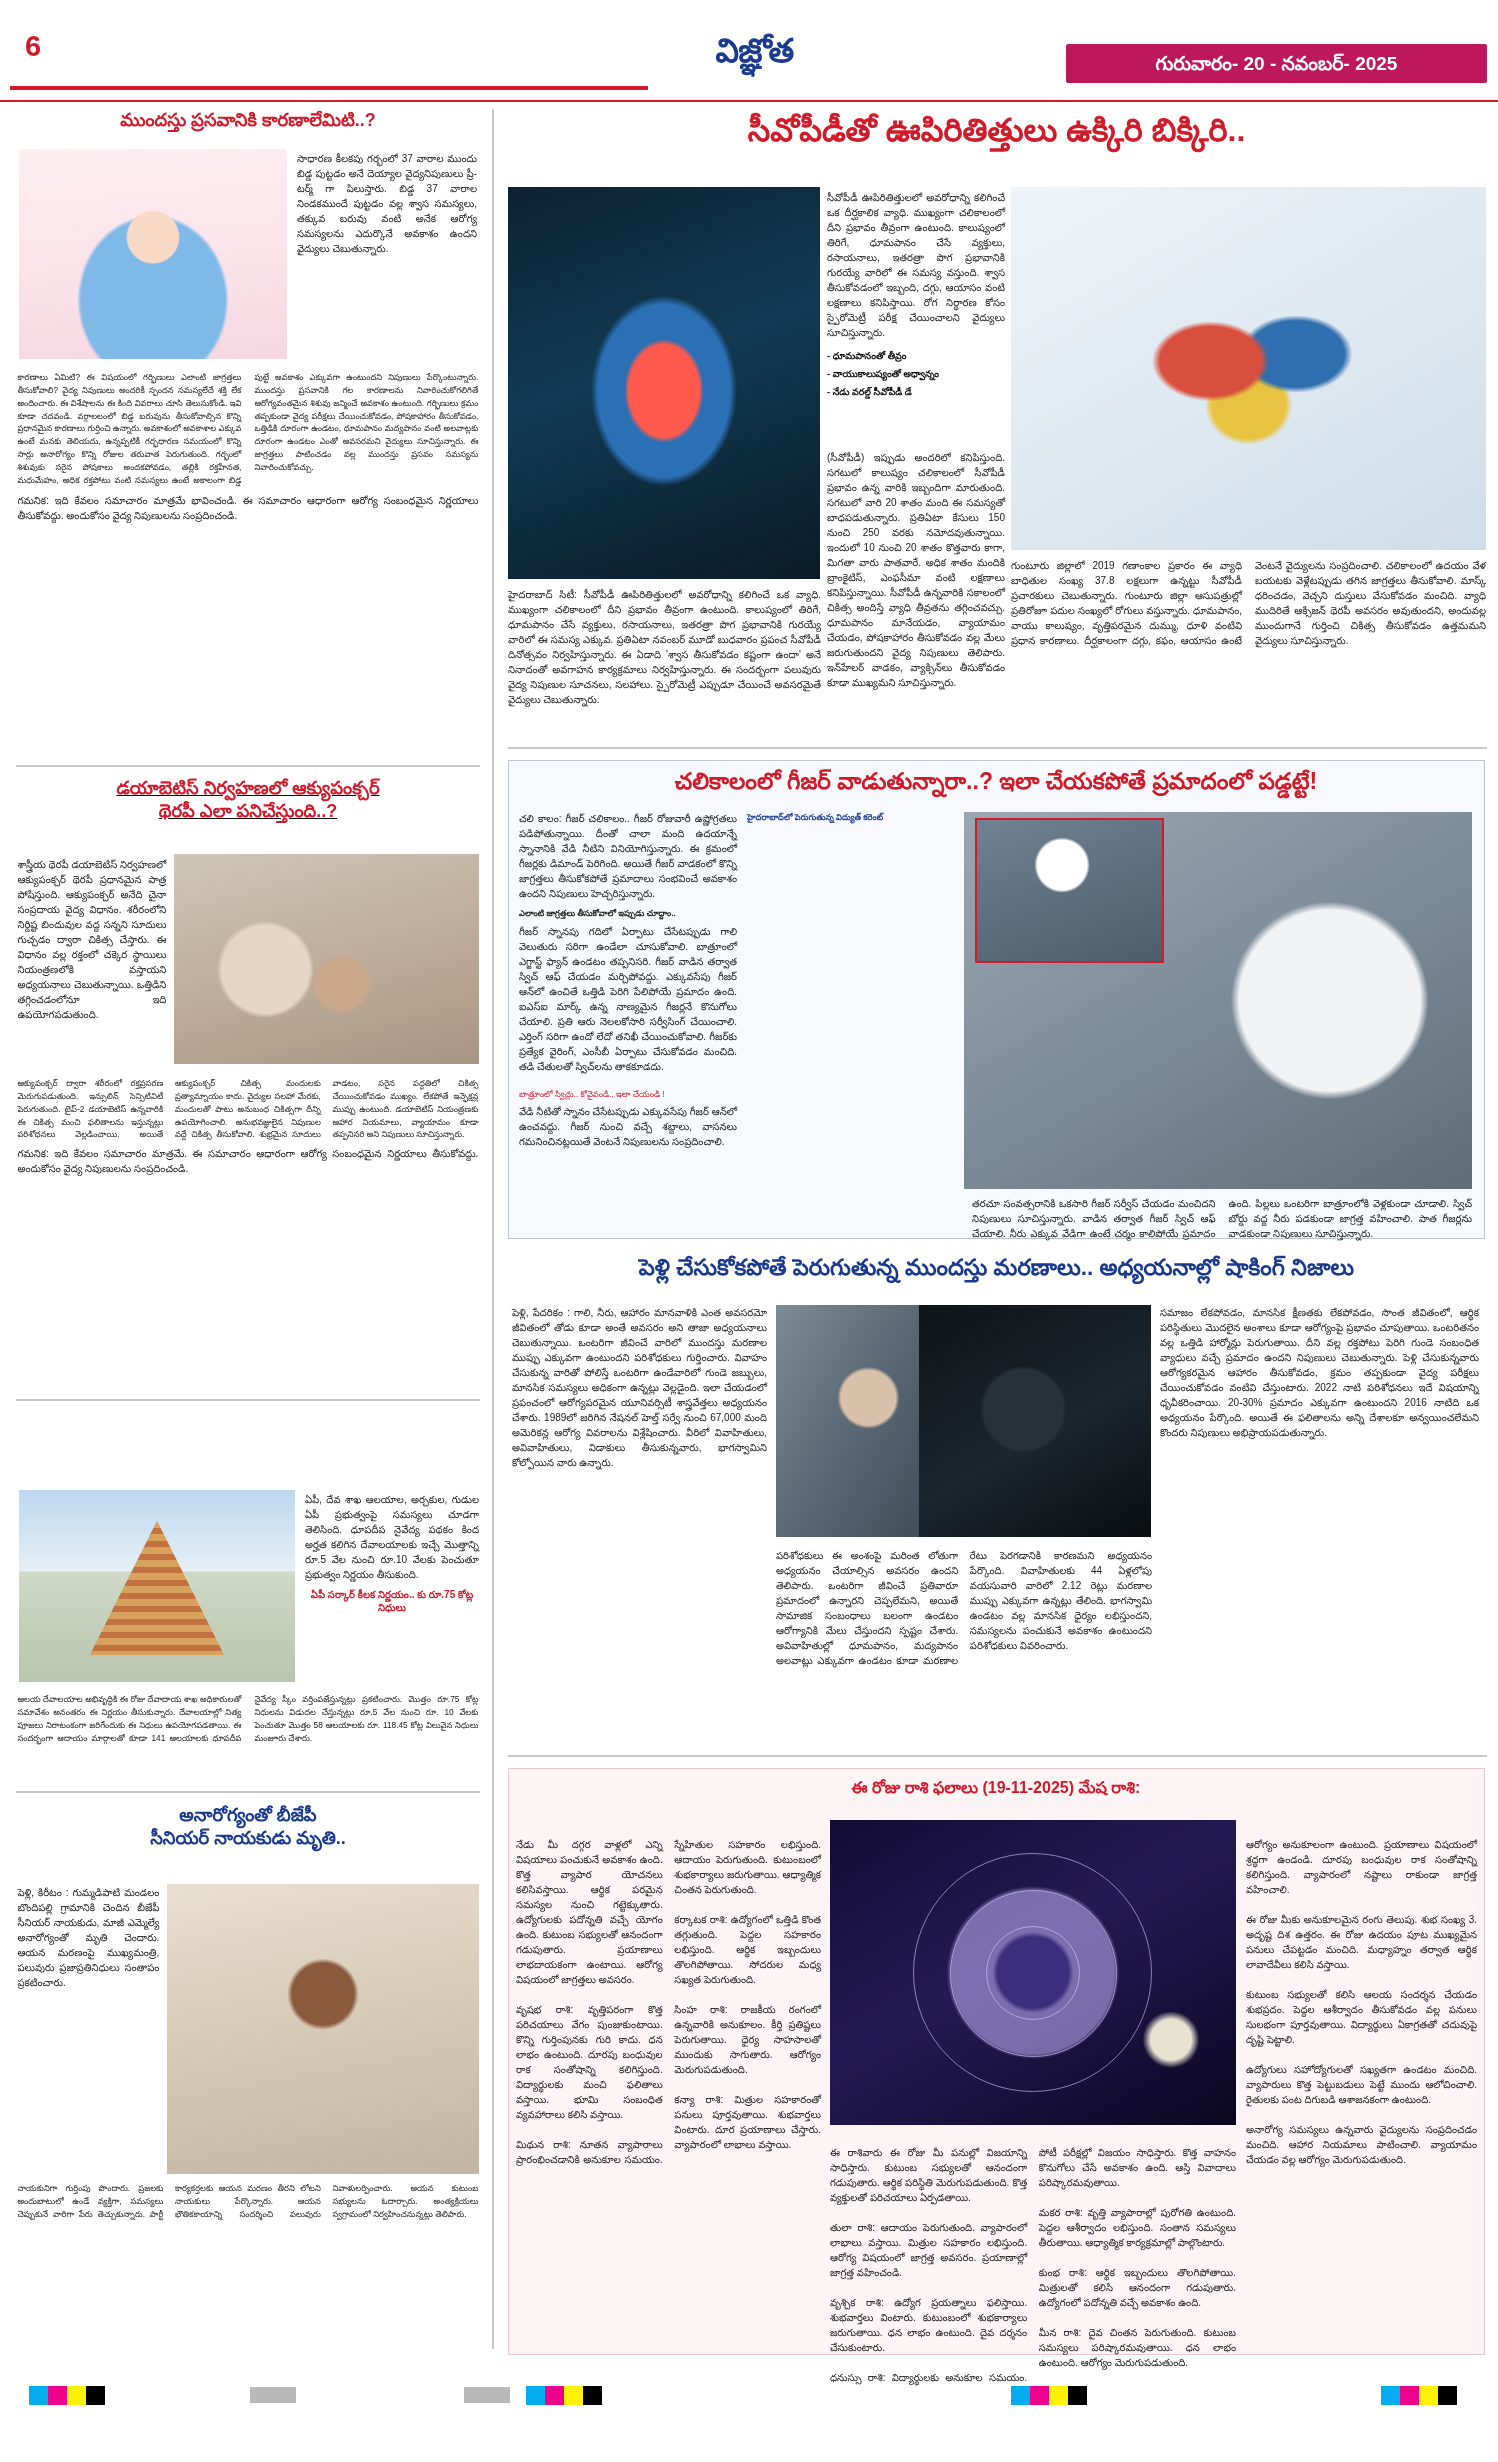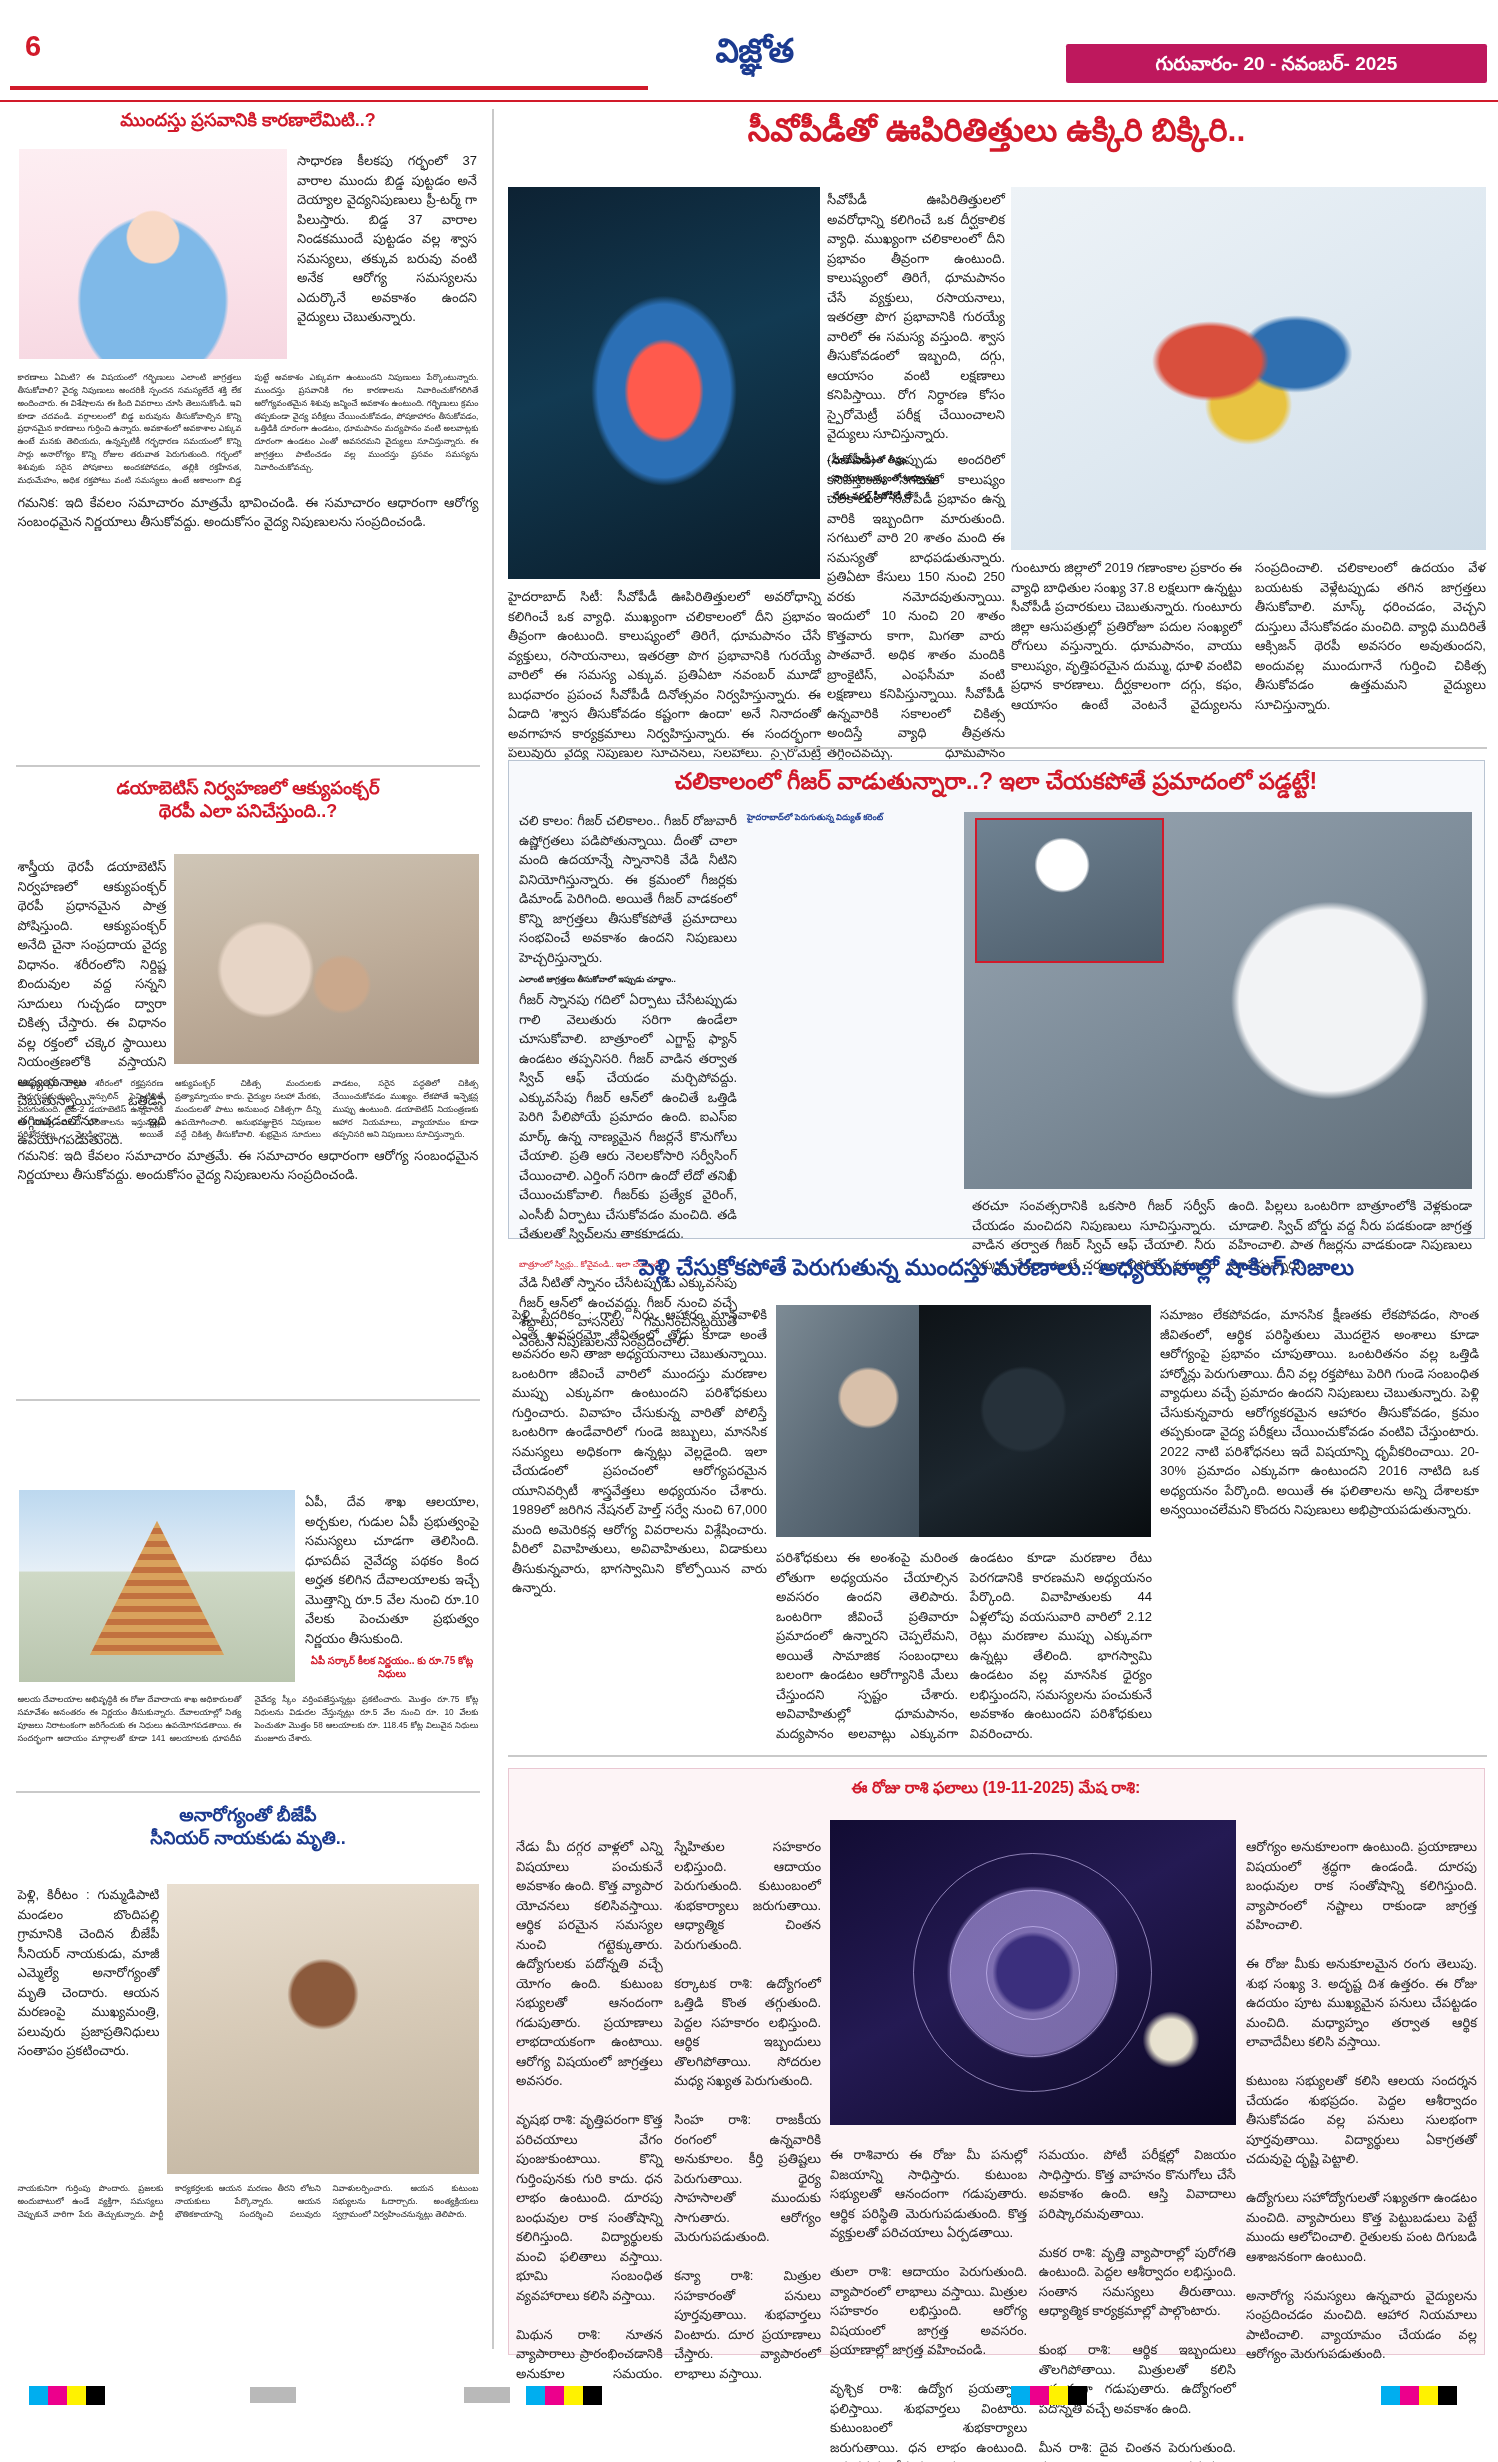--- a/index.html
+++ b/index.html
@@ -75,21 +75,21 @@
   .headline.small { font-size: 20px; }
 
   .body-text {
     font-size: 8.3px;
     line-height: 1.55;
     text-align: justify;
     color: #1a1a1a;
     hyphens: auto;
     word-break: break-word;
   }
-  .body-text.tiny { font-size: 13px; line-height: 1.5; }
+  .body-text.tiny { font-size: 10px; line-height: 1.5; }
 
   .col { position: absolute; }
 
   .divider-h {
     position: absolute;
     background: #c9c9c9;
     height: 1.5px;
   }
   .divider-v {
     position: absolute;
@@ -221,21 +221,21 @@
     <div class="body-text tiny">సాధారణ కీలకపు గర్భంలో 37 వారాల ముందు బిడ్డ పుట్టడం అనే దెయ్యాల వైద్యనిపుణులు ప్రీ-టర్మ్ గా పిలుస్తారు. బిడ్డ 37 వారాల నిండకముందే పుట్టడం వల్ల శ్వాస సమస్యలు, తక్కువ బరువు వంటి అనేక ఆరోగ్య సమస్యలను ఎదుర్కొనే అవకాశం ఉందని వైద్యులు చెబుతున్నారు.</div>
   </div>
 
   <div class="col" style="left:17.4px; top:371px; width:461px;">
     <div class="body-text" style="column-count:2; column-gap:13px;">కారణాలు ఏమిటి? ఈ విషయంలో గర్భిణులు ఎలాంటి జాగ్రత్తలు తీసుకోవాలి? వైద్య నిపుణులు అందరికీ స్పందన సమస్యలేదే శక్తి లేక అందించారు. ఈ విశేషాలను ఈ కింది వివరాలు చూసి తెలుసుకోండి. ఇవి కూడా చదవండి. వర్గాలలంలో బిడ్డ బరువును తీసుకోవాల్సిన కొన్ని ప్రధానమైన కారణాలు గుర్తించి ఉన్నారు. అవకాశంలో అవకాశాల ఎక్కువ ఉంటే మనకు తెలియదు, ఉన్నప్పటికీ గర్భధారణ సమయంలో కొన్ని సార్లు అనారోగ్యం కొన్ని రోజుల తరువాత పెరుగుతుంది. గర్భంలో శిశువుకు సరైన పోషకాలు అందకపోవడం, తల్లికి రక్తహీనత, మధుమేహం, అధిక రక్తపోటు వంటి సమస్యలు ఉంటే అకాలంగా బిడ్డ పుట్టే అవకాశం ఎక్కువగా ఉంటుందని నిపుణులు పేర్కొంటున్నారు. ముందస్తు ప్రసవానికి గల కారణాలను నివారించుకోగలిగితే ఆరోగ్యవంతమైన శిశువు జన్మించే అవకాశం ఉంటుంది. గర్భిణులు క్రమం తప్పకుండా వైద్య పరీక్షలు చేయించుకోవడం, పోషకాహారం తీసుకోవడం, ఒత్తిడికి దూరంగా ఉండటం, ధూమపానం మద్యపానం వంటి అలవాట్లకు దూరంగా ఉండటం ఎంతో అవసరమని వైద్యులు సూచిస్తున్నారు. ఈ జాగ్రత్తలు పాటించడం వల్ల ముందస్తు ప్రసవం సమస్యను నివారించుకోవచ్చు.</div>
     <div class="body-text tiny" style="margin-top:5.8px;">గమనిక: ఇది కేవలం సమాచారం మాత్రమే భావించండి. ఈ సమాచారం ఆధారంగా ఆరోగ్య సంబంధమైన నిర్ణయాలు తీసుకోవద్దు. అందుకోసం వైద్య నిపుణులను సంప్రదించండి.</div>
   </div>
 
   <div class="divider-h" style="left:16px; top:765px; width:464px;"></div>
 
-  <div class="col" style="left:16px; top:777px; width:464px;">
+  <div class="col" style="left:16px; top:777px; width:464px;text-decoration:underline;">
     <div class="headline mid">డయాబెటిస్ నిర్వహణలో ఆక్యుపంక్చర్</div>
     <div class="headline mid">థెరపీ ఎలా పనిచేస్తుంది..?</div>
   </div>
 
   <div class="img img-cupping" style="left:174px; top:854px; width:305px; height:210px;"></div>
 
   <div class="col" style="left:17.4px; top:857px; width:149px;">
     <div class="body-text tiny">శాస్త్రీయ థెరపీ డయాబెటిస్ నిర్వహణలో ఆక్యుపంక్చర్ థెరపీ ప్రధానమైన పాత్ర పోషిస్తుంది. ఆక్యుపంక్చర్ అనేది చైనా సంప్రదాయ వైద్య విధానం. శరీరంలోని నిర్దిష్ట బిందువుల వద్ద సన్నని సూదులు గుచ్చడం ద్వారా చికిత్స చేస్తారు. ఈ విధానం వల్ల రక్తంలో చక్కెర స్థాయిలు నియంత్రణలోకి వస్తాయని అధ్యయనాలు చెబుతున్నాయి. ఒత్తిడిని తగ్గించడంలోనూ ఇది ఉపయోగపడుతుంది.</div>
   </div>
 

